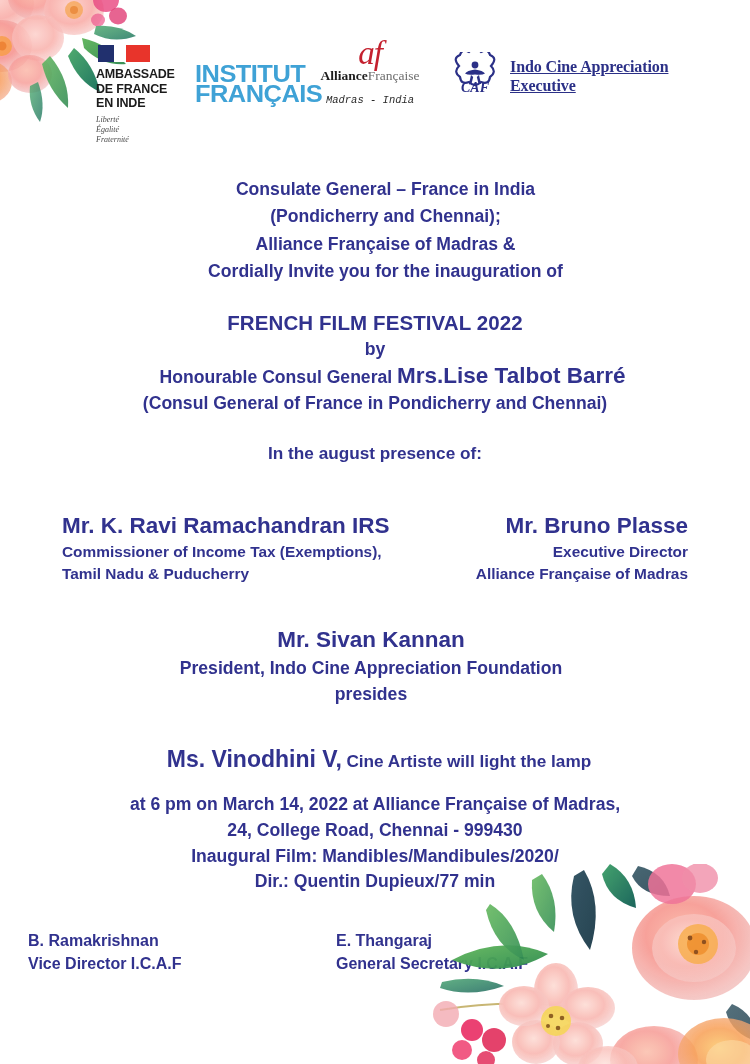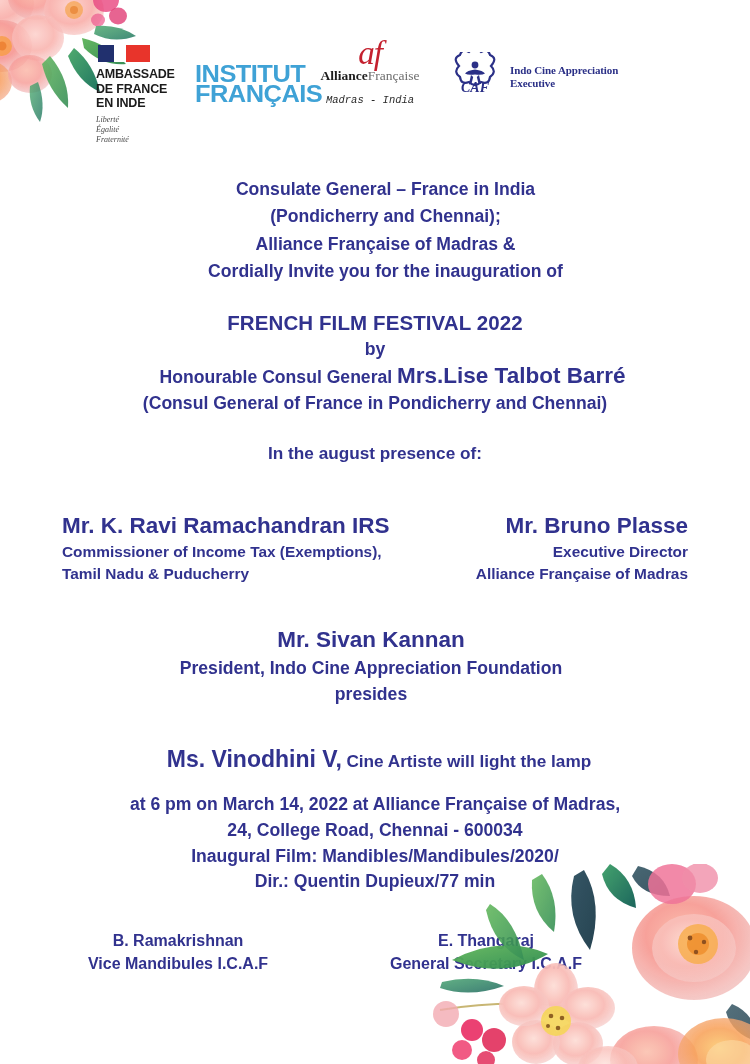--- a/index.html
+++ b/index.html
@@ -67,22 +67,23 @@
   .af-name i { font-weight:normal; color:#6d6d6d; font-style:normal; }
   .af-city {
     font-family:Liberation Mono, monospace; font-style:italic;
     font-size:10.5px; color:#2a2a2a; margin-top:10px;
   }
 
   
   .logo-icaf { left:449px; top:14px; display:flex; align-items:center; gap:9px; }
   .icaf-name {
     font-family:"Liberation Serif", serif; font-weight:bold;
-    font-size:11px; line-height:1.18; color:#2b3087;
+    font-size:16px; line-height:1.18; color:#2b3087;
     letter-spacing:-0.1px;
+    text-decoration:underline;
   }
 
   .blk { color:#31328e; font-weight:bold; text-align:center; }
 
   .intro { position:absolute; top:176px; left:0; width:750px; }
   .intro div { font-size:17.6px; line-height:27.3px;margin-left:21px; }
 
   .fest { position:absolute; top:310px; left:0; width:750px;
           font-size:20.5px; line-height:25px; letter-spacing:0.1px; }
   .by   { position:absolute; top:337px; left:0; width:750px;
@@ -114,21 +115,21 @@
 
   .lamp { position:absolute; top:744px; left:4px; width:750px; line-height:30px; }
   .lamp .big   { font-size:23px; }
   .lamp .small { font-size:17.2px; }
 
   .details { position:absolute; top:792px; left:0; width:750px; }
   .details div { font-size:17.6px; line-height:25.8px; }
 
   .signatories { position:absolute; top:930px; left:0; width:750px;
                  display:flex; }
-  .sig { color:#31328e; font-weight:bold; text-align:center; }
+  .sig { color:#31328e; font-weight:bold; }
   .sig-a { width:300px; margin-left:28px; }
   .sig-b { width:300px; margin-left:8px; }
   .sig div { font-size:16px; line-height:22.5px; white-space:nowrap; }
 </style>
 </head>
 <body>
 
 <div class="page">
 
   <svg class="floral floral-tl" viewBox="0 0 190 150">
@@ -267,29 +268,29 @@
     <div class="prole">President, Indo Cine Appreciation Foundation</div>
     <div class="pword">presides</div>
   </div>
 
   <div class="blk lamp">
     <span class="big">Ms. Vinodhini V,</span> <span class="small">Cine Artiste will light the lamp</span>
   </div>
 
   <div class="blk details">
     <div>at 6 pm on March 14, 2022 at Alliance Française of Madras,</div>
-    <div>24, College Road, Chennai - 600034</div>
+    <div>24, College Road, Chennai - 999430</div>
     <div>Inaugural Film: Mandibles/Mandibules/2020/</div>
     <div>Dir.: Quentin Dupieux/77 min</div>
   </div>
 
   <div class="signatories">
     <div class="sig sig-a">
       <div>B. Ramakrishnan</div>
-      <div>Vice Mandibules I.C.A.F</div>
+      <div>Vice Director I.C.A.F</div>
     </div>
     <div class="sig sig-b">
       <div>E. Thangaraj</div>
       <div>General Secretary I.C.A.F</div>
     </div>
   </div>
 
   <svg class="floral floral-br" viewBox="0 0 330 210">
     <defs>
       <radialGradient id="bp1" cx="42%" cy="38%" r="62%">

